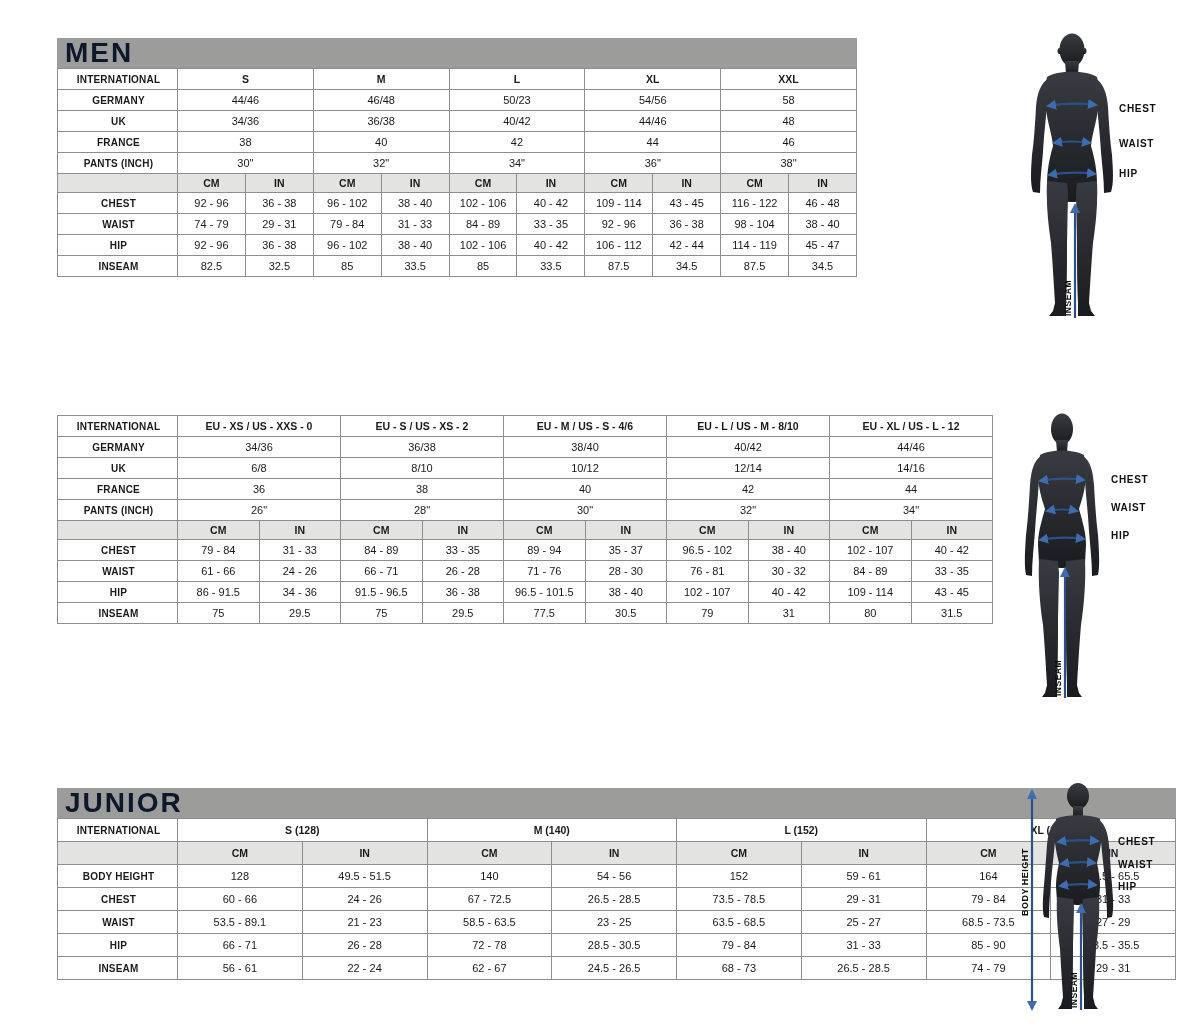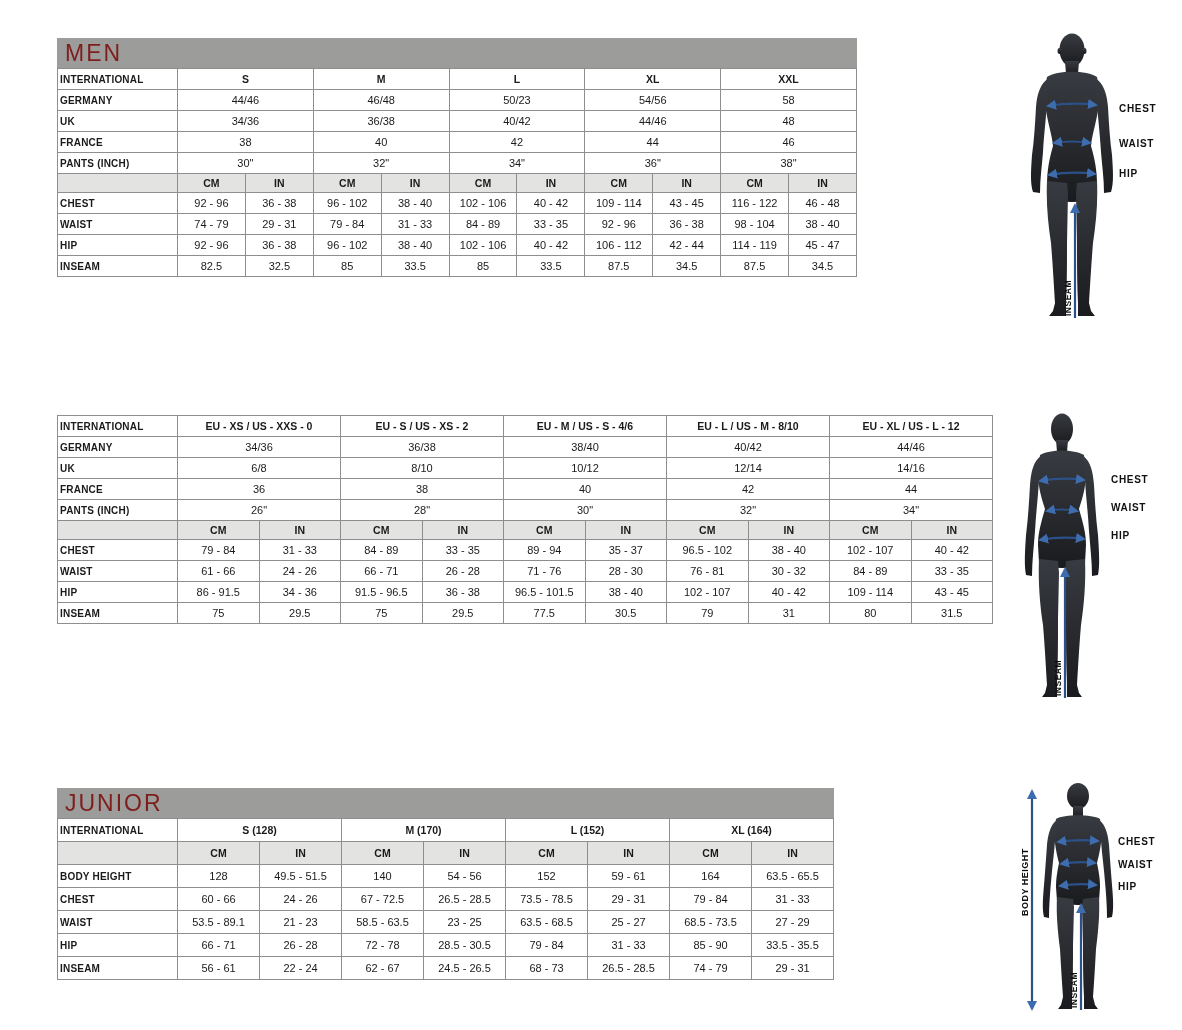--- a/index.html
+++ b/index.html
@@ -8,44 +8,44 @@
     width: 1182px; height: 1030px;
     position: relative;
     font-family: "Liberation Sans", sans-serif;
     color: #1a1a1a;
     overflow: hidden;
   }
   .section { position: absolute; }
   .title-bar {
     height: 30px;
     background: #9c9c9a;
-    color: #7f1d1d;
+    color: #0f172a;
     display: flex; align-items: center;
     padding-left: 8px;
-    font-size: 23px; font-weight: normal; letter-spacing: 2px;
+    font-size: 28px; font-weight: bold; letter-spacing: 2px;
   }
   table.size-table {
     border-collapse: collapse;
     table-layout: fixed;
     width: 100%;
     background: #ffffff;
   }
   table.size-table col.col-label { width: 120px; }
   table.size-table td {
     border: 1px solid #8e8e8e;
     text-align: center;
     vertical-align: middle;
     font-size: 11px;
     height: 21px;
     padding: 0 2px;
     white-space: nowrap;
     overflow: hidden;
   }
   table.size-table .lbl {
-    text-align: left;
+    text-align: center;
     padding-right: 0;
     font-weight: bold;
     font-size: 10px;
     letter-spacing: 0.2px;
   }
   table.size-table tr.units td {
     background: #e3e3e2;
     font-weight: bold;
     font-size: 10.5px;
     height: 19px;
@@ -383,41 +383,41 @@
     <path class="arrow-line" d="M35,98 Q50,95 65,98" marker-start="url(#f-ah)" marker-end="url(#f-ah)"></path>
     <path class="arrow-line" d="M28,127 Q50,123 72,126" marker-start="url(#f-ah)" marker-end="url(#f-ah)"></path>
     <line class="arrow-line" x1="53" y1="156" x2="53" y2="285" stroke-width="2" marker-start="url(#f-ah)"></line>
     <text class="fig-label" x="99" y="70">CHEST</text>
     <text class="fig-label" x="99" y="98">WAIST</text>
     <text class="fig-label" x="99" y="126">HIP</text>
     <text class="fig-label-rot" transform="translate(49,283) rotate(-90)">INSEAM</text>
   </svg>
 </div>
 
-<div class="section" style="top:788px; left:57px; width:777px;border-radius:16px;">
+<div class="section" style="top:788px; left:57px; width:1119px;border-radius:16px;">
   <div class="title-bar">
     <span>JUNIOR</span>
   </div>
   <table class="size-table" id="junior-table">
       <colgroup>
         <col class="col-label">
         <col>
         <col>
         <col>
         <col>
         <col>
         <col>
         <col>
         <col>
       </colgroup>
       <tbody>
         <tr class="info-row">
           <td class="lbl">INTERNATIONAL</td>
           <td class="val bold" colspan="2">S (128)</td>
-          <td class="val bold" colspan="2">M (170)</td>
+          <td class="val bold" colspan="2">M (140)</td>
           <td class="val bold" colspan="2">L (152)</td>
           <td class="val bold" colspan="2">XL (164)</td>
         </tr>
         <tr class="units">
           <td class="lbl"></td>
           <td class="unit">CM</td>
           <td class="unit">IN</td>
           <td class="unit">CM</td>
           <td class="unit">IN</td>
           <td class="unit">CM</td>

